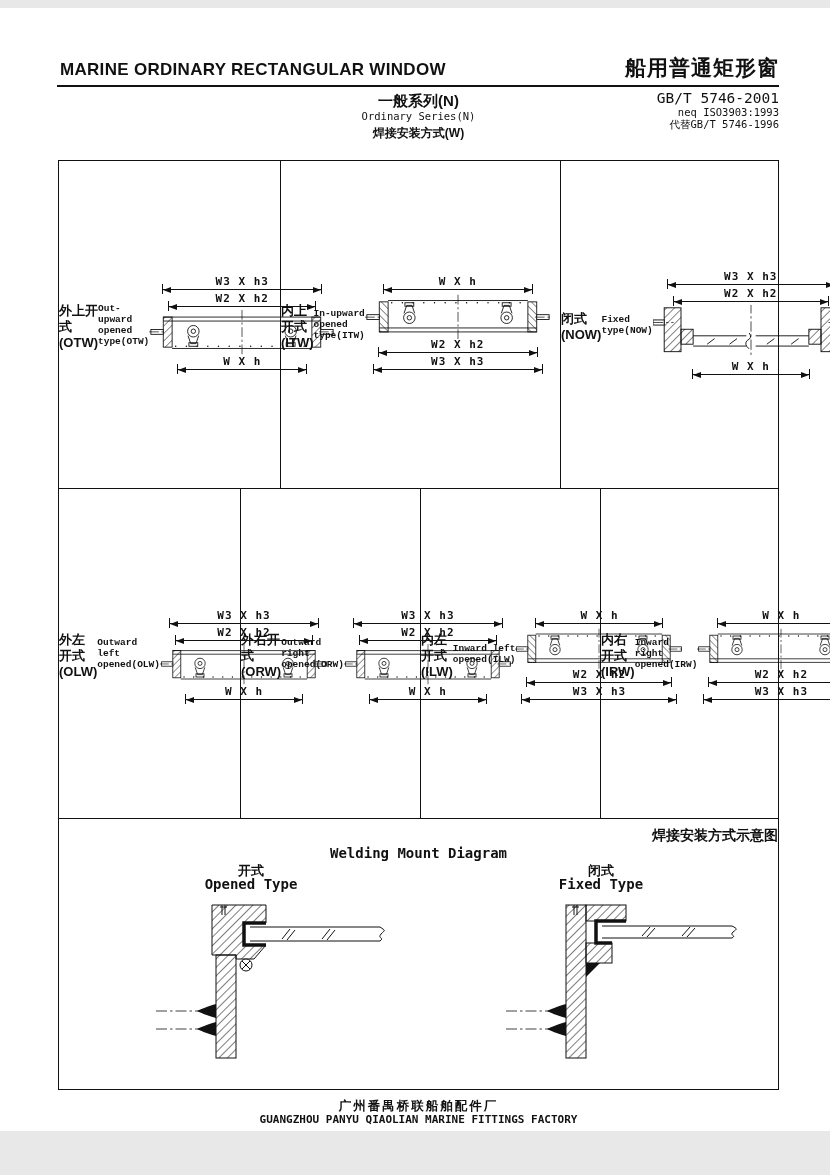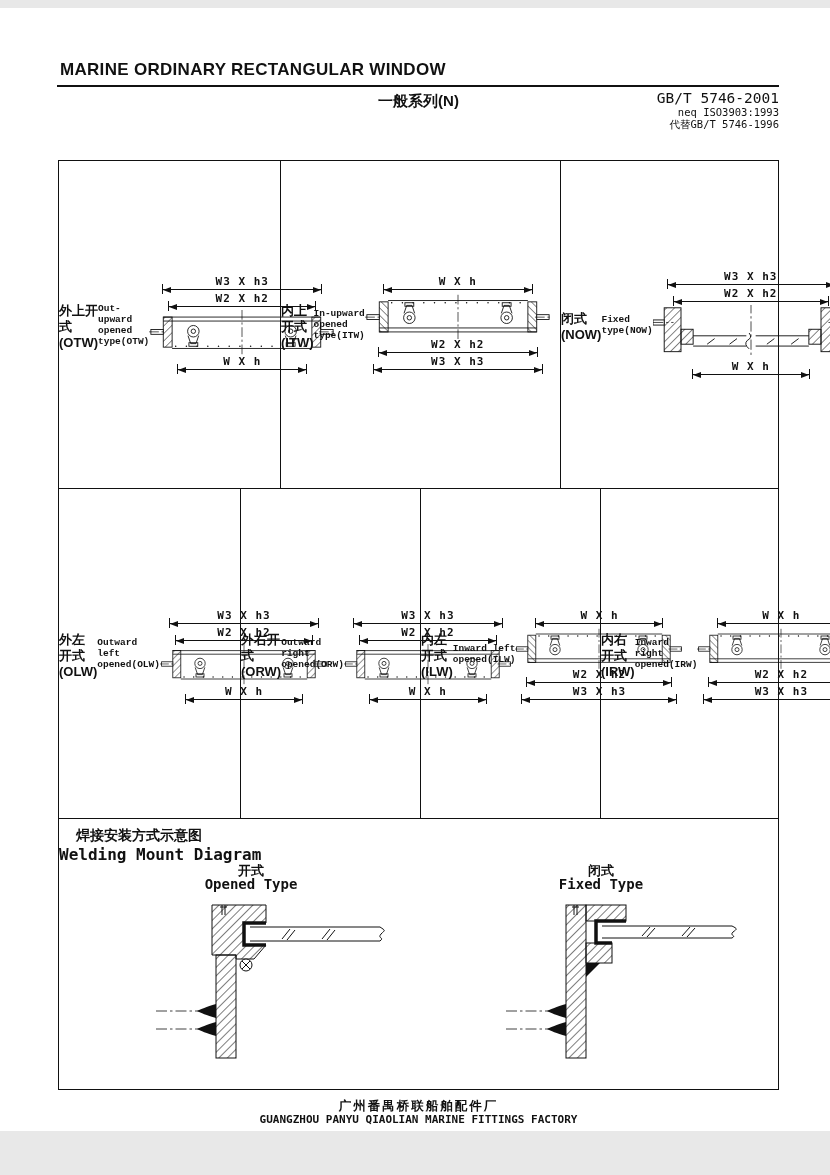--- a/index.html
+++ b/index.html
@@ -50,22 +50,22 @@
   svg .s14{fill:none;stroke:#111;stroke-width:1.5}
   svg .s1w{fill:#fff;stroke:#111;stroke-width:1}
   svg .s4{fill:none;stroke:#111;stroke-width:3.5}
   svg .hat{fill:url(#h45);stroke:#111;stroke-width:1}
   svg .cl{fill:none;stroke:#111;stroke-width:.8;stroke-dasharray:11 3 2.5 3}
   svg .dots{fill:none;stroke:#111;stroke-width:2.4;stroke-dasharray:0.1 20.5;stroke-linecap:round}
   svg .dots2{fill:none;stroke:#111;stroke-width:2;stroke-dasharray:0.1 15;stroke-linecap:round}
   svg .ticks{fill:none;stroke:#111;stroke-width:1.6;stroke-dasharray:0.1 12;stroke-linecap:round}
 
   
-  .wm-title-cn{position:absolute;left:17px;width:100%;top:8px;text-align:left;font-size:14px;font-weight:700}
-  .wm-title-en{position:absolute;left:0;width:100%;top:26px;font-family:"DejaVu Sans Mono",monospace;font-size:16px;font-weight:700}
+  .wm-title-cn{position:absolute;left:0;width:100%;top:8px;text-align:right;font-size:14px;font-weight:700}
+  .wm-title-en{position:absolute;left:0;width:100%;top:26px;text-align:center;font-family:"DejaVu Sans Mono",monospace;font-size:14px;font-weight:700}
   .wm-label{position:absolute;text-align:center;width:120px}
   .wm-label .cn{font-size:13px;font-weight:700;line-height:15px}
   .wm-label .en{font-family:"DejaVu Sans Mono",monospace;font-size:14px;font-weight:700;line-height:12px}
   .wm-open-label{left:132px;top:44px}
   .wm-fixed-label{left:482px;top:44px}
   .wm-open-svg{position:absolute;left:95px;top:74px}
   .wm-fixed-svg{position:absolute;left:445px;top:74px}
 
   
   .foot-cn{position:absolute;left:58px;width:721px;top:1090px;text-align:center;font-size:12.5px;font-weight:700;letter-spacing:2px}
@@ -269,28 +269,31 @@
       <line x1="70" y1="12" x2="70" y2="22" class="s1"></line>
       <line x1="73" y1="12" x2="73" y2="22" class="s1"></line>
       <line x1="68" y1="14" x2="75" y2="14" class="s1"></line>
     </g>
   </defs>
 </svg>
 
 <div class="page">
 
   <div class="title-en">MARINE ORDINARY RECTANGULAR WINDOW</div>
+  <div class="title-cn">船用普通矩形窗</div>
   <div class="head-rule"></div>
   <div class="standards">
     <div class="s1l">GB/T 5746-2001</div>
     <div class="s2l">neq ISO3903:1993</div>
     <div class="s3l">代替GB/T 5746-1996</div>
   </div>
   <div class="series">
     <div class="cn1">一般系列(N)</div>
+    <div class="en1">Ordinary Series(N)</div>
+    <div class="cn2">焊接安装方式(W)</div>
   </div>
 
   <div class="sheet">
 
     <div class="row row1">
 
       <div class="cell" style="width:222px">
         <div class="ct">外上开式(OTW)</div>
         <div class="ce">Out-upward opened type(OTW)</div>
         <svg class="draw" width="196" height="189" viewBox="0 0 216 208">

